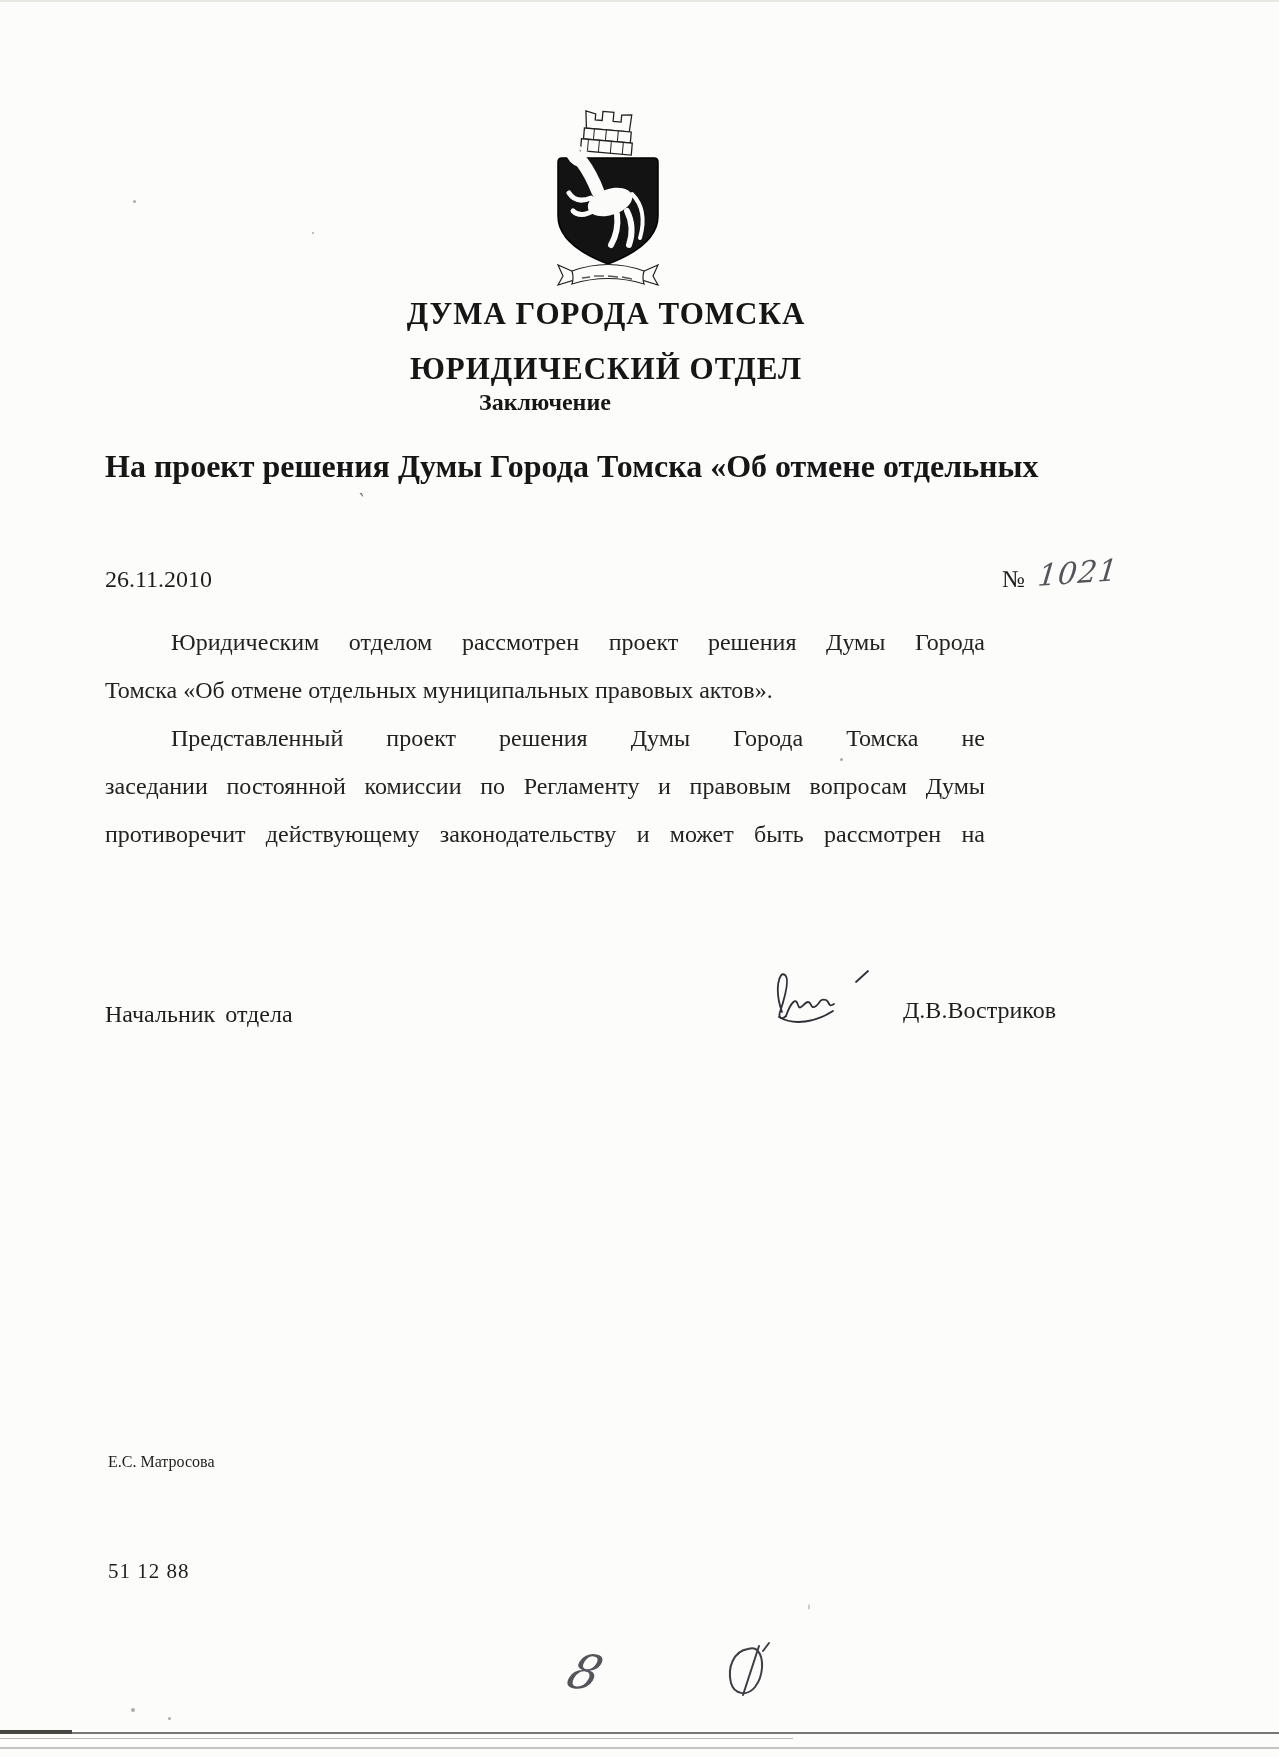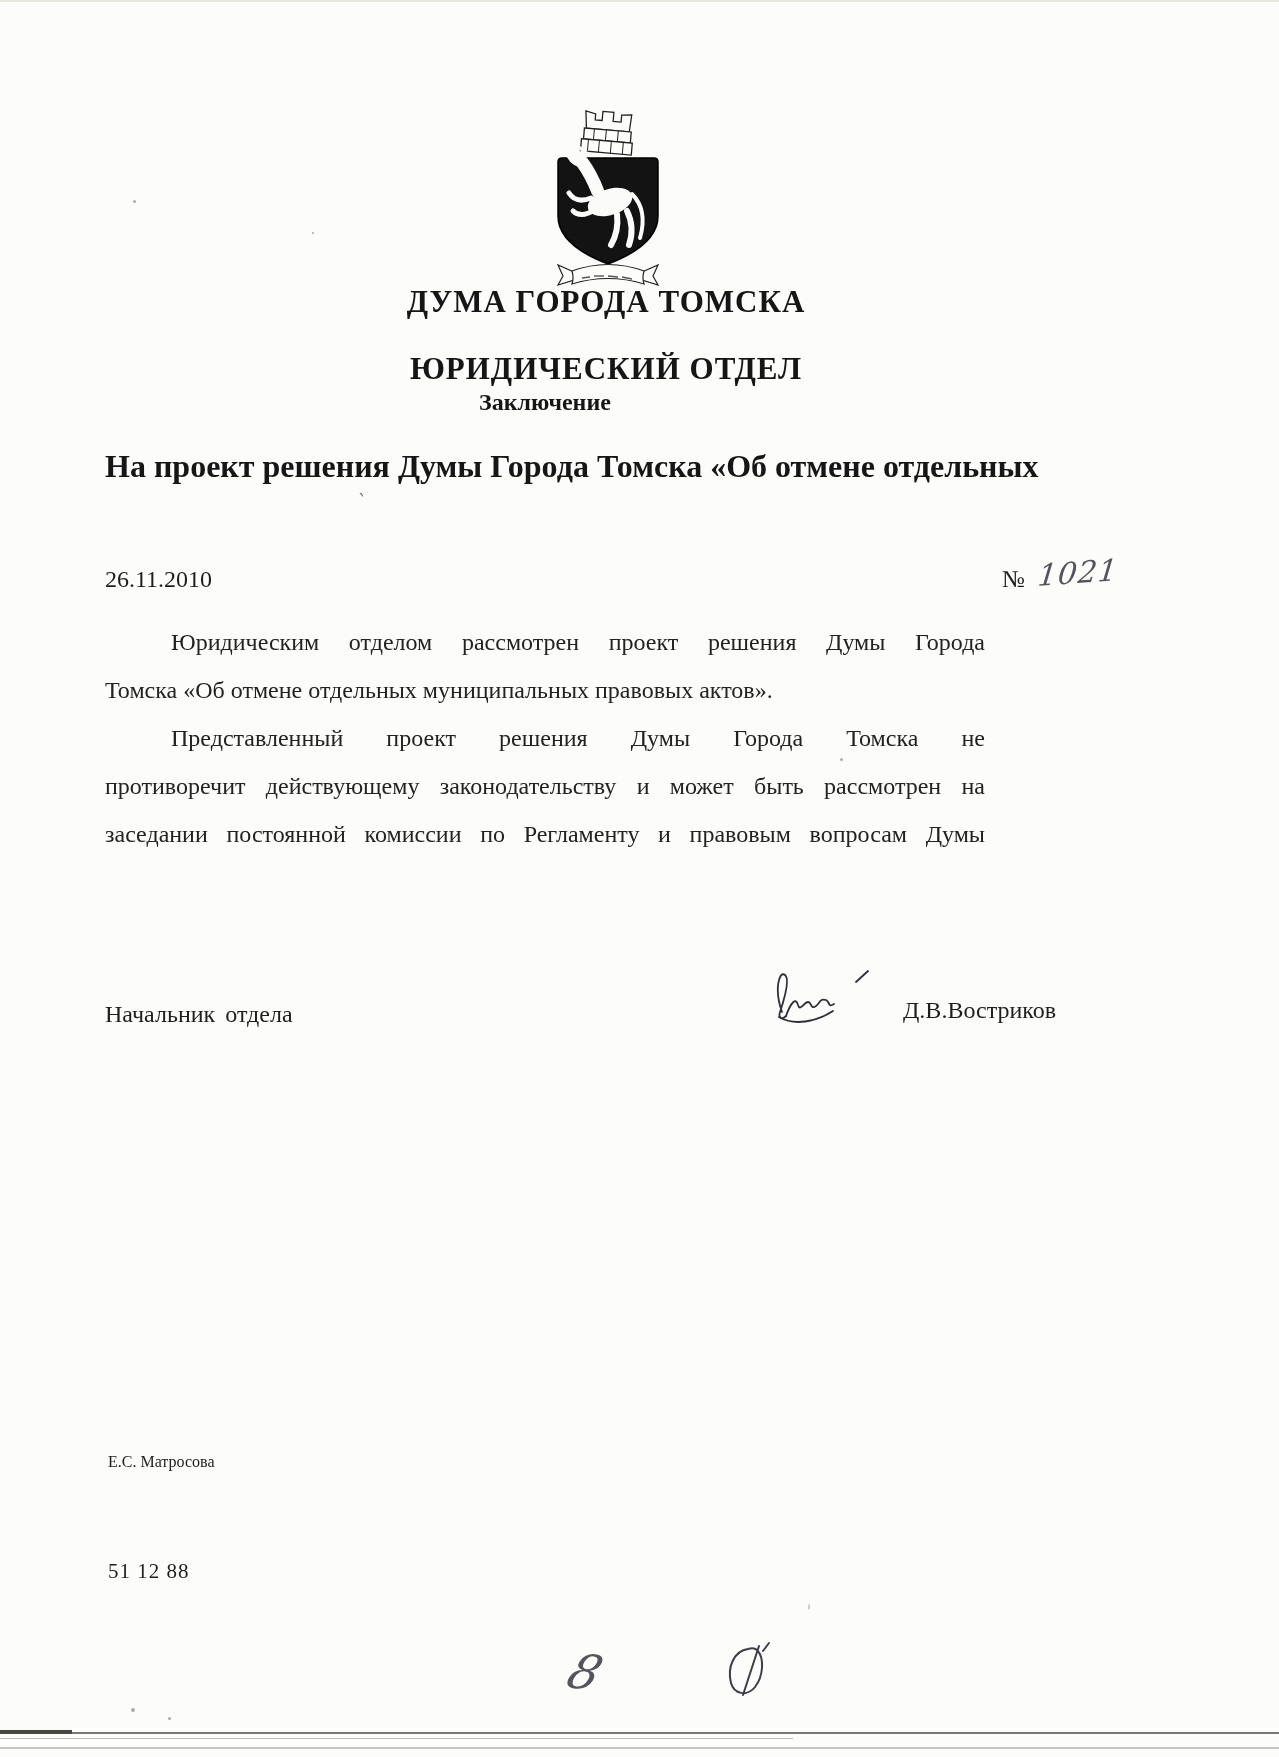--- a/index.html
+++ b/index.html
@@ -12,21 +12,21 @@
     font-family:"Liberation Serif", serif;
     color:#1e1e1e;
   }
   
   .scan-edge-top{position:absolute;left:0;top:0;width:100%;height:2px;background:#d8d8d2;opacity:.6;}
 
   
   .emblem{position:absolute;left:536px;top:106px;width:142px;height:186px;}
   .org-line{position:absolute;left:0;width:1212px;text-align:center;font-weight:bold;
             font-size:31px;letter-spacing:1px;color:#161616;white-space:nowrap;}
-  .org1{top:284px;}
+  .org1{top:296px;}
   .org2{top:351px;}
 
   .doc-type{position:absolute;left:105px;top:389px;width:880px;text-align:center;
             font-weight:bold;font-size:24px;color:#161616;}
 
   .title-line{position:absolute;left:105px;width:880px;text-align:center;
               font-weight:bold;font-size:32px;color:#161616;white-space:nowrap;}
   .title1{top:448px;}
   .title2{top:486px;}
 
@@ -133,22 +133,22 @@
   <span class="tickmark">`</span>
 
   <div class="date">26.11.2010</div>
   <div class="num-label">№</div>
   <div class="num-value handwriting">1021</div>
 
   <div class="body-block">
     <div class="bline just indent">Юридическим отделом рассмотрен проект решения Думы Города</div>
     <div class="bline last">Томска «Об отмене отдельных муниципальных правовых актов».</div>
     <div class="bline just indent">Представленный проект решения Думы Города Томска не</div>
+    <div class="bline just">заседании постоянной комиссии по Регламенту и правовым вопросам Думы</div>
     <div class="bline just">противоречит действующему законодательству и может быть рассмотрен на</div>
-    <div class="bline just">заседании постоянной комиссии по Регламенту и правовым вопросам Думы</div>
   </div>
 
   <div class="sig-position">Начальник отдела</div>
   <div class="sig-stroke">
     <svg width="120" height="70" viewBox="0 0 120 70">
       <g stroke="#2f2f38" stroke-width="1.8" fill="none" stroke-linecap="round">
         <path d="M24,52 C16,30 21,10 27,15 C32,19 26,40 22,52 C20,58 24,60 28,56"></path>
         <path d="M28,56 C33,42 38,37 40,45 C42,52 46,42 50,42 C54,42 52,50 58,46 C62,43 62,38 68,40 C72,42 70,48 76,44"></path>
         <path d="M21,57 C36,66 58,62 75,51"></path>
         <path d="M98,22 L110,11"></path>

